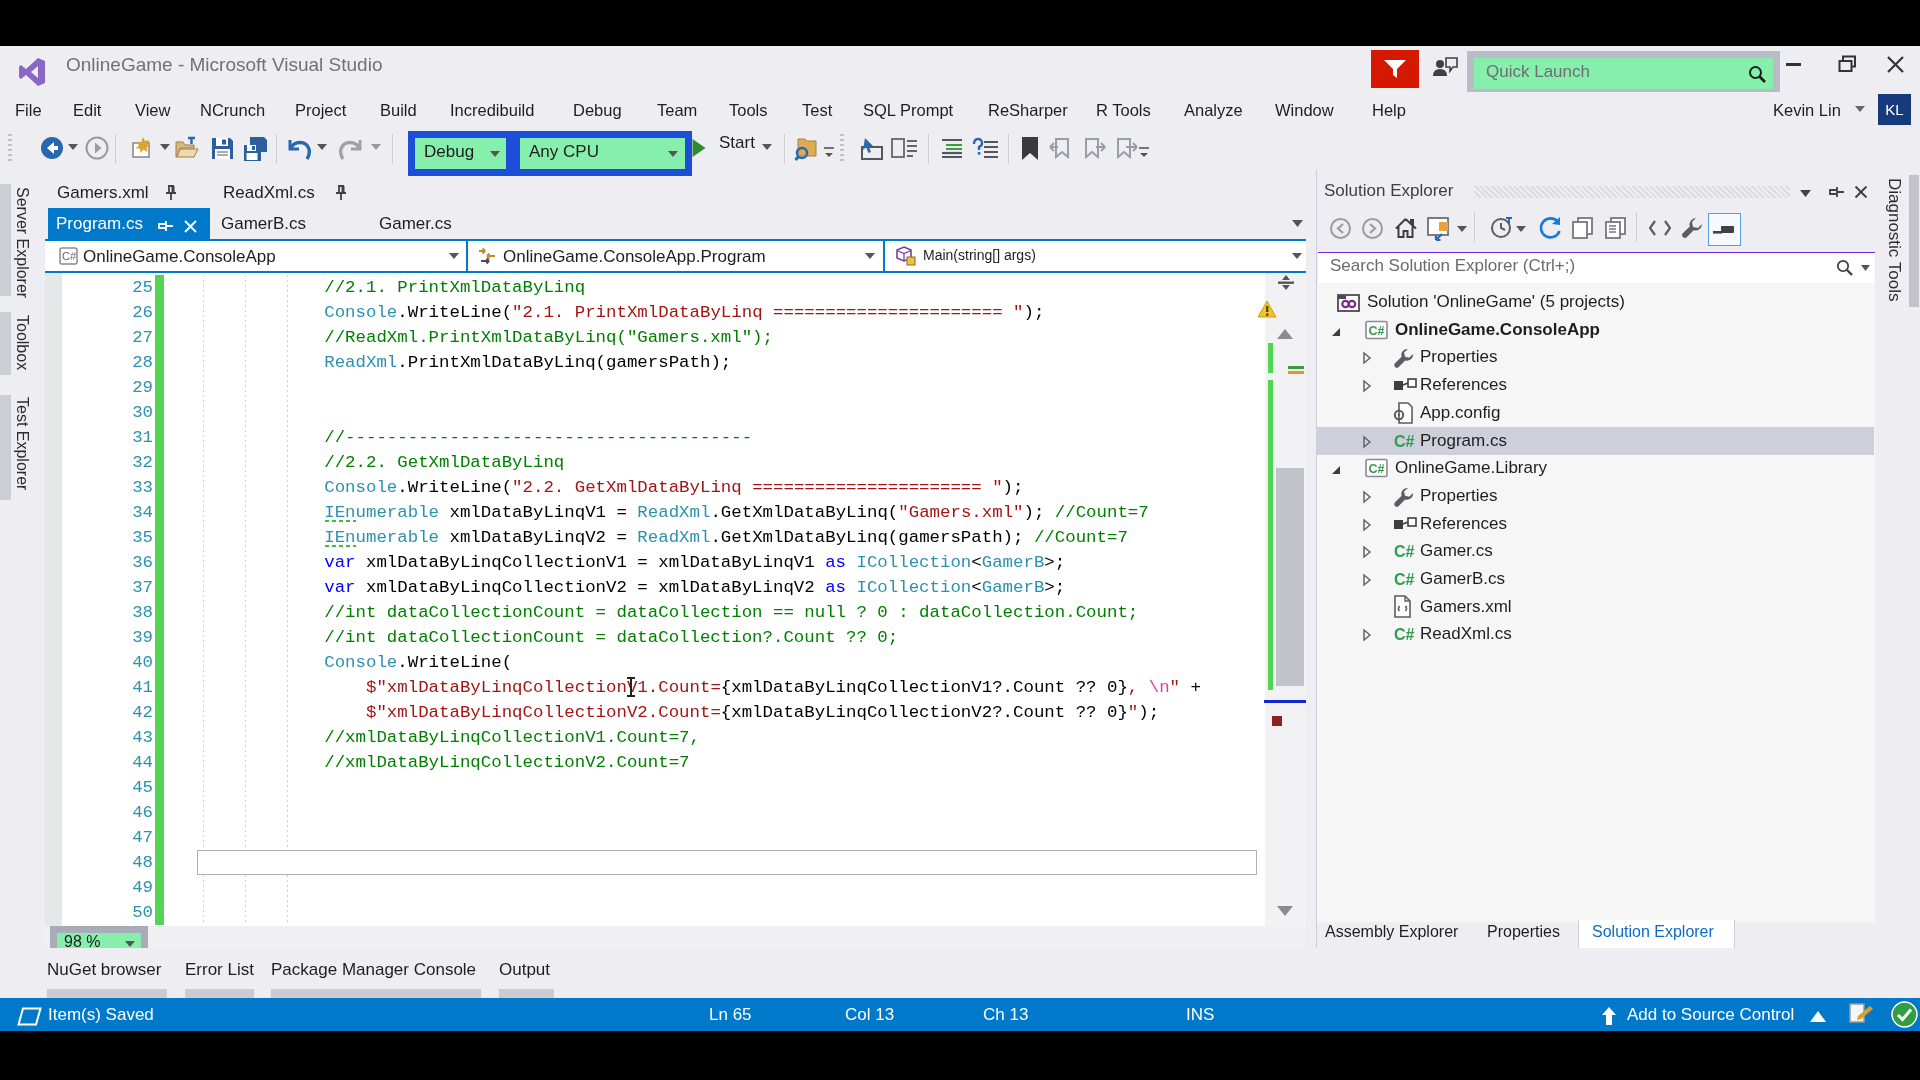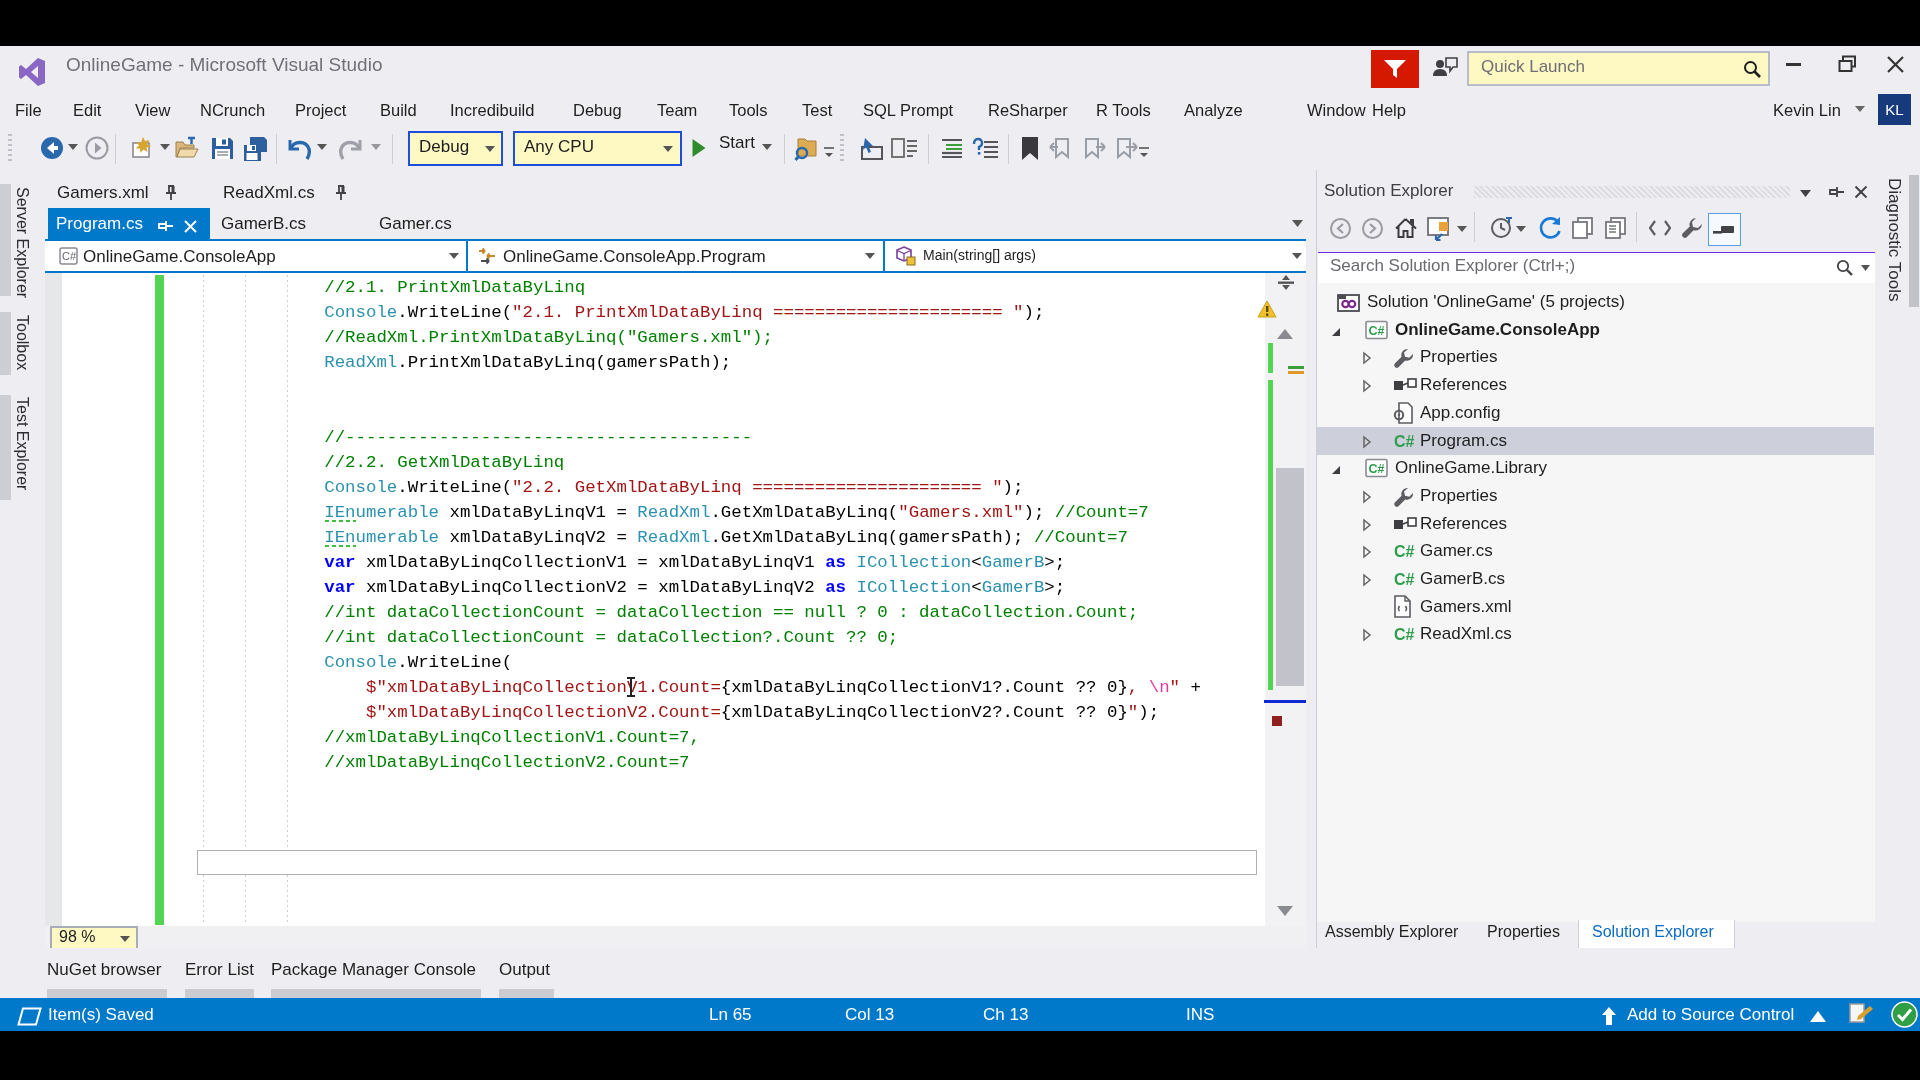--- a/index.html
+++ b/index.html
@@ -1,23 +1,23 @@
 <!DOCTYPE html>
 <html><head>
 <meta charset="utf-8">
 <style>
   html,body{margin:0;padding:0;}
   body{width:1920px;height:1080px;position:relative;background:#eeeef2;
        font-family:"Liberation Sans",sans-serif;overflow:hidden;}
   .abs{position:absolute;}
   .mono{font-family:"Liberation Mono",monospace;}
   .menuitem{position:absolute;top:0;height:36px;line-height:36px;font-size:16.5px;color:#1e1e1e;}
-  .cbox{position:absolute;background:#fef9c3;border:2px solid #1d4ed8;}
+  .cbox{position:absolute;background:#86efac;border:7px solid #1d4ed8;}
   .sep{position:absolute;width:1px;background:#ccced6;top:6px;bottom:6px;}
-  .k{color:#0000ff;font-weight:bold;}
+  .k{color:#0000ff;}
   .t{color:#2b91af;}
   .s{color:#a31515;}
   .c{color:#008000;}
   .e{color:#e8389b;}
   .ln{color:#2b91af;}
   .treerow{position:absolute;left:0;width:560px;height:28px;line-height:28px;font-size:17px;color:#1e1e1e;}
   .ticon{position:absolute;top:4px;}
 </style>
 </head>
 <body>
@@ -70,21 +70,21 @@
   <div class="menuitem" style="left:380px;">Build</div>
   <div class="menuitem" style="left:450px;">Incredibuild</div>
   <div class="menuitem" style="left:573px;">Debug</div>
   <div class="menuitem" style="left:657px;">Team</div>
   <div class="menuitem" style="left:729px;">Tools</div>
   <div class="menuitem" style="left:802px;">Test</div>
   <div class="menuitem" style="left:863px;">SQL Prompt</div>
   <div class="menuitem" style="left:988px;">ReSharper</div>
   <div class="menuitem" style="left:1096px;">R Tools</div>
   <div class="menuitem" style="left:1184px;">Analyze</div>
-  <div class="menuitem" style="left:1275px;margin-left:32px;">Window</div>
+  <div class="menuitem" style="left:1275px;">Window</div>
   <div class="menuitem" style="left:1372px;">Help</div>
   <div class="menuitem" style="left:1773px;">Kevin Lin</div>
   <svg class="abs" style="left:1855px;top:14px;" width="10" height="8" viewBox="0 0 10 8">
       <path d="M0 0 L10 0 L5 6 Z" fill="#666"></path>
     </svg>
   <div class="abs" style="left:1878px;top:2px;width:33px;height:31px;background:#173a7c;color:#fff;font-size:15px;text-align:center;line-height:31px;">KL</div>
 </div>
 
 <div class="abs" id="toolbar" style="left:0;top:128px;width:1920px;height:42px;background:#eeeef2;">
 
@@ -313,20 +313,23 @@
   <div class="abs" style="left:0;top:103px;width:17px;height:653px;background:#e6e7e9;"></div>
 
   <div class="abs" style="left:110px;top:105px;width:9px;height:650px;background:#54d453;"></div>
 
   <div class="abs" style="left:158px;top:105px;width:1px;height:650px;background:repeating-linear-gradient(#d0d0d4 0 2px,#fff 2px 5px);"></div>
   <div class="abs" style="left:200px;top:105px;width:1px;height:650px;background:repeating-linear-gradient(#d0d0d4 0 2px,#fff 2px 5px);"></div>
   <div class="abs" style="left:242px;top:105px;width:1px;height:650px;background:repeating-linear-gradient(#d0d0d4 0 2px,#fff 2px 5px);"></div>
 
   <div class="abs" style="left:152px;top:680px;width:1058px;height:23px;background:#fff;border:1px solid #b0b0b5;"></div>
 
+  <div class="abs mono ln" style="left:20px;top:105px;width:88px;font-size:17.4px;line-height:25px;text-align:right;">
+    25<br>26<br>27<br>28<br>29<br>30<br>31<br>32<br>33<br>34<br>35<br>36<br>37<br>38<br>39<br>40<br>41<br>42<br>43<br>44<br>45<br>46<br>47<br>48<br>49<br>50
+  </div>
 
   <div class="abs mono" id="code" style="left:154px;top:105px;font-size:17.4px;line-height:25px;white-space:pre;color:#000;"><div>            <span class="c">//2.1. PrintXmlDataByLinq</span></div><div>            <span class="t">Console</span>.WriteLine(<span class="s">"2.1. PrintXmlDataByLinq ====================== "</span>);</div><div>            <span class="c">//ReadXml.PrintXmlDataByLinq("Gamers.xml");</span></div><div>            <span class="t">ReadXml</span>.PrintXmlDataByLinq(gamersPath);</div><div> </div><div> </div><div>            <span class="c">//---------------------------------------</span></div><div>            <span class="c">//2.2. GetXmlDataByLinq</span></div><div>            <span class="t">Console</span>.WriteLine(<span class="s">"2.2. GetXmlDataByLinq ====================== "</span>);</div><div>            <span class="t">IEnumerable</span> xmlDataByLinqV1 = <span class="t">ReadXml</span>.GetXmlDataByLinq(<span class="s">"Gamers.xml"</span>); <span class="c">//Count=7</span></div><div>            <span class="t">IEnumerable</span> xmlDataByLinqV2 = <span class="t">ReadXml</span>.GetXmlDataByLinq(gamersPath); <span class="c">//Count=7</span></div><div>            <span class="k">var</span> xmlDataByLinqCollectionV1 = xmlDataByLinqV1 <span class="k">as</span> <span class="t">ICollection</span>&lt;<span class="t">GamerB</span>&gt;;</div><div>            <span class="k">var</span> xmlDataByLinqCollectionV2 = xmlDataByLinqV2 <span class="k">as</span> <span class="t">ICollection</span>&lt;<span class="t">GamerB</span>&gt;;</div><div>            <span class="c">//int dataCollectionCount = dataCollection == null ? 0 : dataCollection.Count;</span></div><div>            <span class="c">//int dataCollectionCount = dataCollection?.Count ?? 0;</span></div><div>            <span class="t">Console</span>.WriteLine(</div><div>                <span class="s">$"xmlDataByLinqCollectionV1.Count=</span>{xmlDataByLinqCollectionV1?.Count ?? 0}<span class="s">, </span><span class="e">\n</span><span class="s">"</span> +</div><div>                <span class="s">$"xmlDataByLinqCollectionV2.Count=</span>{xmlDataByLinqCollectionV2?.Count ?? 0}<span class="s">"</span>);</div><div>            <span class="c">//xmlDataByLinqCollectionV1.Count=7,</span></div><div>            <span class="c">//xmlDataByLinqCollectionV2.Count=7</span></div></div>
 
   <div class="abs" style="left:280px;top:350px;width:31px;height:2px;background:repeating-linear-gradient(90deg,#3cbf3c 0 4px,transparent 4px 7px);"></div>
   <div class="abs" style="left:280px;top:375px;width:31px;height:2px;background:repeating-linear-gradient(90deg,#3cbf3c 0 4px,transparent 4px 7px);"></div>
 
   <div class="abs" style="left:585px;top:508px;width:2px;height:18px;background:#222;"></div>
   <div class="abs" style="left:582px;top:507px;width:8px;height:2px;background:#222;"></div>
   <div class="abs" style="left:582px;top:525px;width:8px;height:2px;background:#222;"></div>
 

